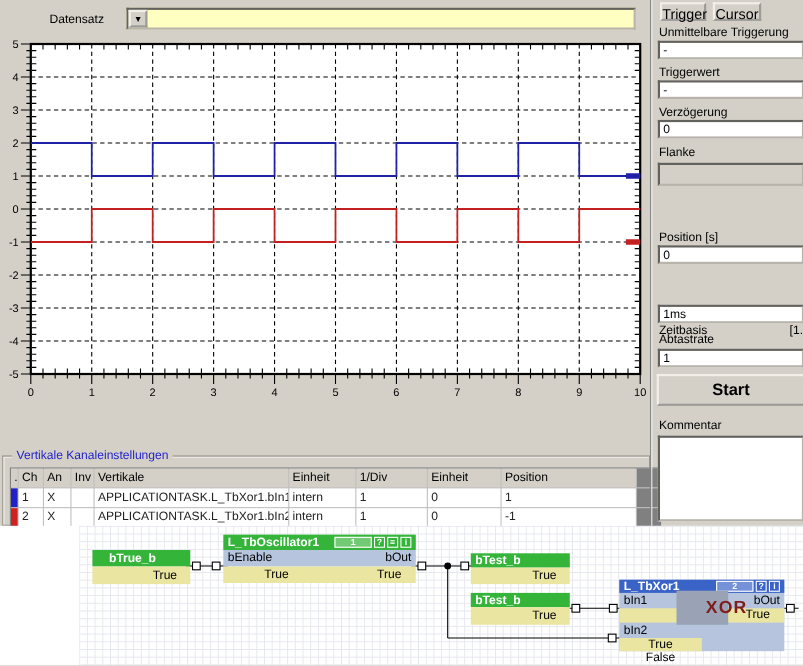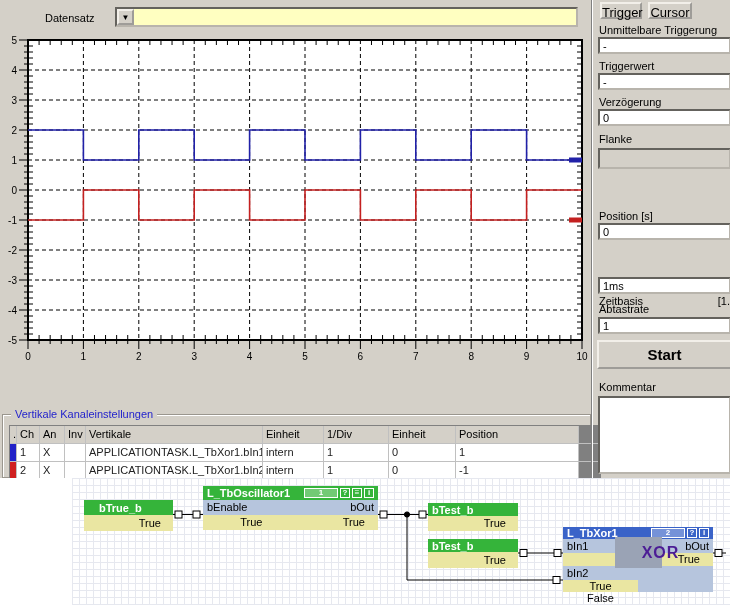--- a/index.html
+++ b/index.html
@@ -62,21 +62,21 @@
   .fb-title .t { flex:1; white-space:nowrap; }
   .badge-wide { width:34px; height:10px; border:1px solid #fff; background:rgba(255,255,255,.3);
                 font-size:8px; font-weight:bold; text-align:center; line-height:8px; margin-left:2px; }
   .badge-sq { width:10px; height:10px; border:1px solid #fff; font-size:8px; font-weight:bold;
               text-align:center; line-height:8px; margin-left:2px; }
   .fb-body-yellow { background:#eae6a2; color:#000; text-align:right; padding:0 12px 0 4px; }
   .fb-row-steel { background:#b6c5dd; color:#000; display:flex; justify-content:space-between; padding:0 4px; }
   .fb-val-split { background:#eae6a2; display:flex; }
   .fb-val-split .half { width:50%; }
   .xor-box { position:absolute; left:52px; top:10px; width:47px; height:31px; background:#9aa3b5;
-             color:#4c1d95; font-size:16px; font-weight:bold; letter-spacing:1px;
+             color:#7f1d1d; font-size:16px; font-weight:bold; letter-spacing:1px;
              display:flex; align-items:center; justify-content:center;padding-left:44px; }
 </style>
 </head>
 <body>
 
 <span class="ds-label">Datensatz</span>
 <div class="combo">
   <span class="combo-btn">▼</span>
 </div>
 

